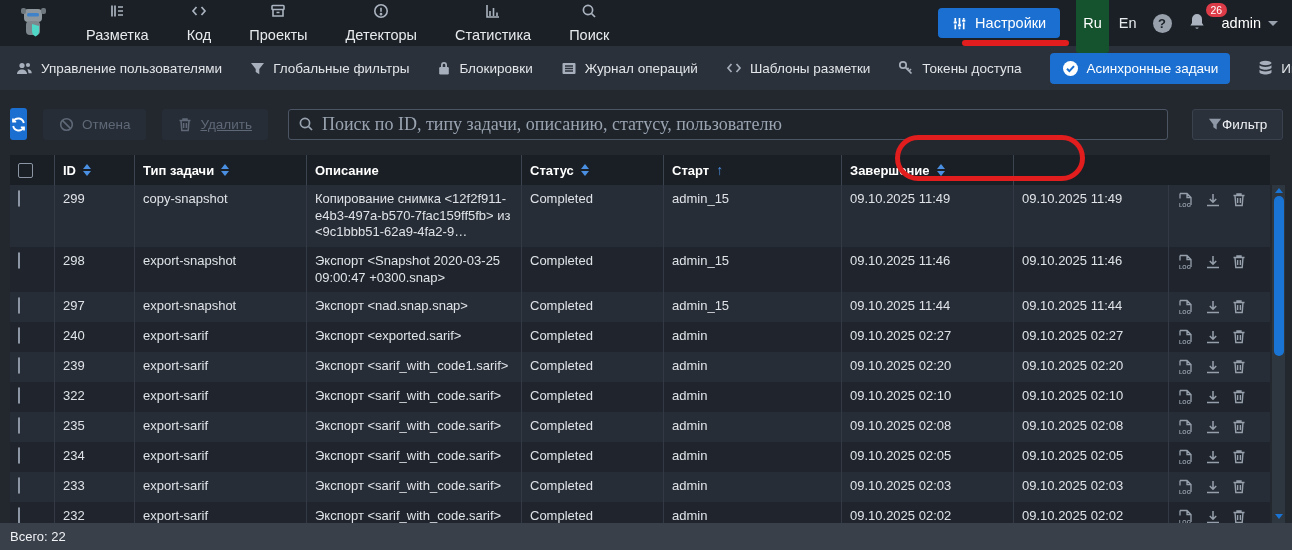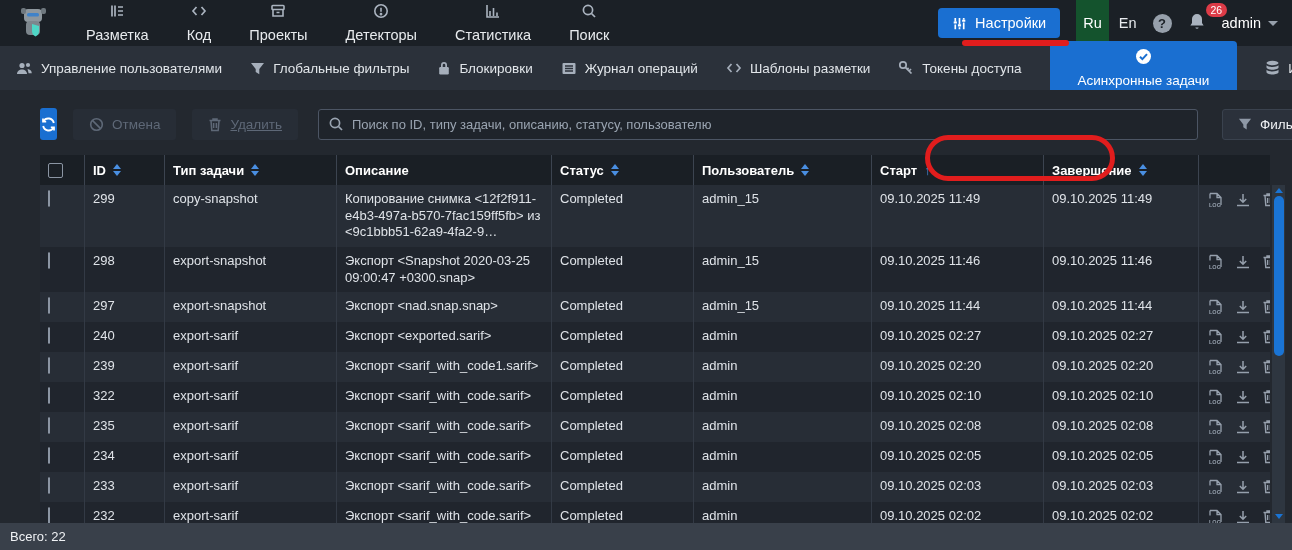--- a/index.html
+++ b/index.html
@@ -26,37 +26,37 @@
     font-size:10.5px; border-radius:9px; padding:2px 5px; line-height:1;margin-left:8px; }
   .user-menu { display:flex; align-items:center; gap:7px; font-size:14.5px; color:#fff; }
   .caret { width:0; height:0; border-left:5px solid transparent; border-right:5px solid transparent;
     border-top:5px solid #97a0ab; }
 
   
   .subnav { height:44px; background:#2b313a; display:flex; align-items:center; padding:0 16px; gap:28px; }
   .subnav-item { display:flex; align-items:center; gap:8px; font-size:13.5px; color:#e2e6ea;
     white-space:nowrap; cursor:pointer; }
   .subnav-item .icn { color:#a6afbb; }
-  .subnav-item.active { background:#1a6fd1; border-radius:4px; padding:7px 28px; color:#fff;flex-direction:column; }
+  .subnav-item.active { background:#1a6fd1; border-radius:4px; padding:7px 12px; color:#fff; }
 
   
-  .content { position:relative; height:433px; background:#23282f; padding:18px 10px 0 10px;margin-left:30px; }
+  .content { position:relative; height:433px; background:#23282f; padding:18px 10px 0 10px; }
   .toolbar { display:flex; align-items:center; height:32px; margin-bottom:15px; }
   .btn-refresh { width:32px; height:32px; background:#1a6fd1; border:none; border-radius:3px;
     color:#fff; display:flex; align-items:center; justify-content:center; }
   .btn-ghost { display:flex; align-items:center; gap:8px; background:#272d36; border:none;
     border-radius:3px; color:#5e6877; font-size:13.5px; padding:8px 16px; font-family:inherit; }
   .btn-ghost .icn { color:#5e6877; }
   .btn-cancel { margin-left:16px; } .btn-delete { margin-left:16px;text-decoration:underline; }
   .search-box { margin-left:20px; flex:0 0 880px; height:31px; background:#1f242b;
     border:1px solid #4c5564; border-radius:3px; display:flex; align-items:center; padding:0 9px; gap:8px; }
   .search-box input { flex:1; background:transparent; border:none; outline:none; color:#dfe3e8;
-    font-size:13px; font-family:Liberation Sans, sans-serif; }
+    font-size:18px; font-family:Liberation Serif, serif; }
   .search-box input::placeholder { color:#9aa4b1; opacity:1; }
-  .btn-filter { margin-left:24px; display:flex; align-items:center; gap:8px; background:#2b313b;
+  .btn-filter { margin-left:24px; display:flex; align-items:center; gap:0; background:#2b313b;
     border:1px solid #3a424e; border-radius:3px; color:#f0f2f5; font-size:13.5px; padding:7px 15px; font-family:inherit; }
   .btn-filter .icn { color:#8e98a6; }
 
   
   .table-viewport { height:368px; overflow:hidden; width:calc(100% - 12px); }
   .thead, .trow { display:grid;
     grid-template-columns:45px 80px 172px 215px 142px 178px 172px 155px minmax(0,1fr); }
   .thead { background:#1a1f25; height:30px; }
   .th { display:flex; align-items:center; padding:0 8px; font-size:13px; font-weight:bold; color:#fff;
     border-right:1px solid #3c4450; }
@@ -308,27 +308,20 @@
           <span>Описание</span>
         </div>
       <div class="th">
           <span>Статус</span>
           <span class="sorter">
             <span class="up"></span>
             <span class="down"></span>
           </span>
         </div>
       <div class="th">
-          <span>Пользователь</span>
-          <span class="sorter">
-            <span class="up"></span>
-            <span class="down"></span>
-          </span>
-        </div>
-      <div class="th">
           <span>Старт</span>
           <span class="sort-up-arrow">↑</span>
         </div>
       <div class="th">
           <span>Завершение</span>
           <span class="sorter">
             <span class="up"></span>
             <span class="down"></span>
           </span>
         </div>

